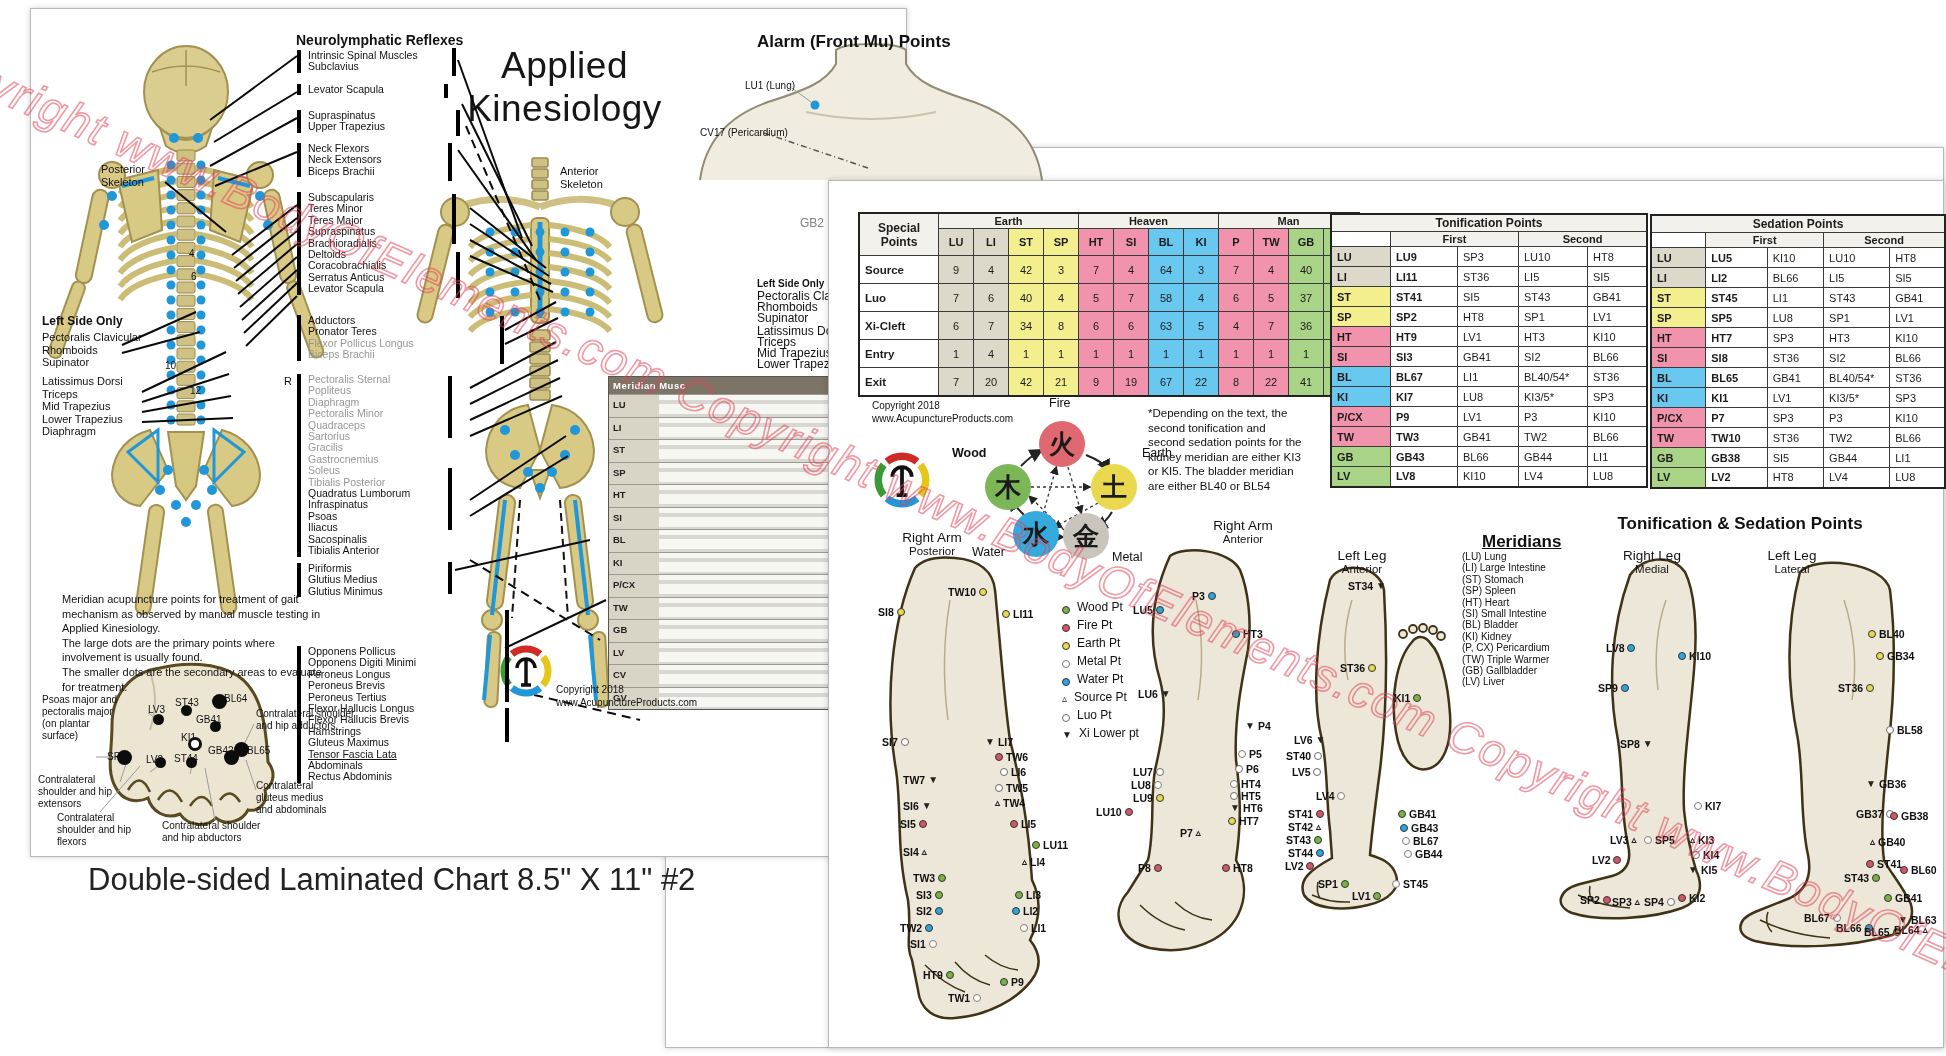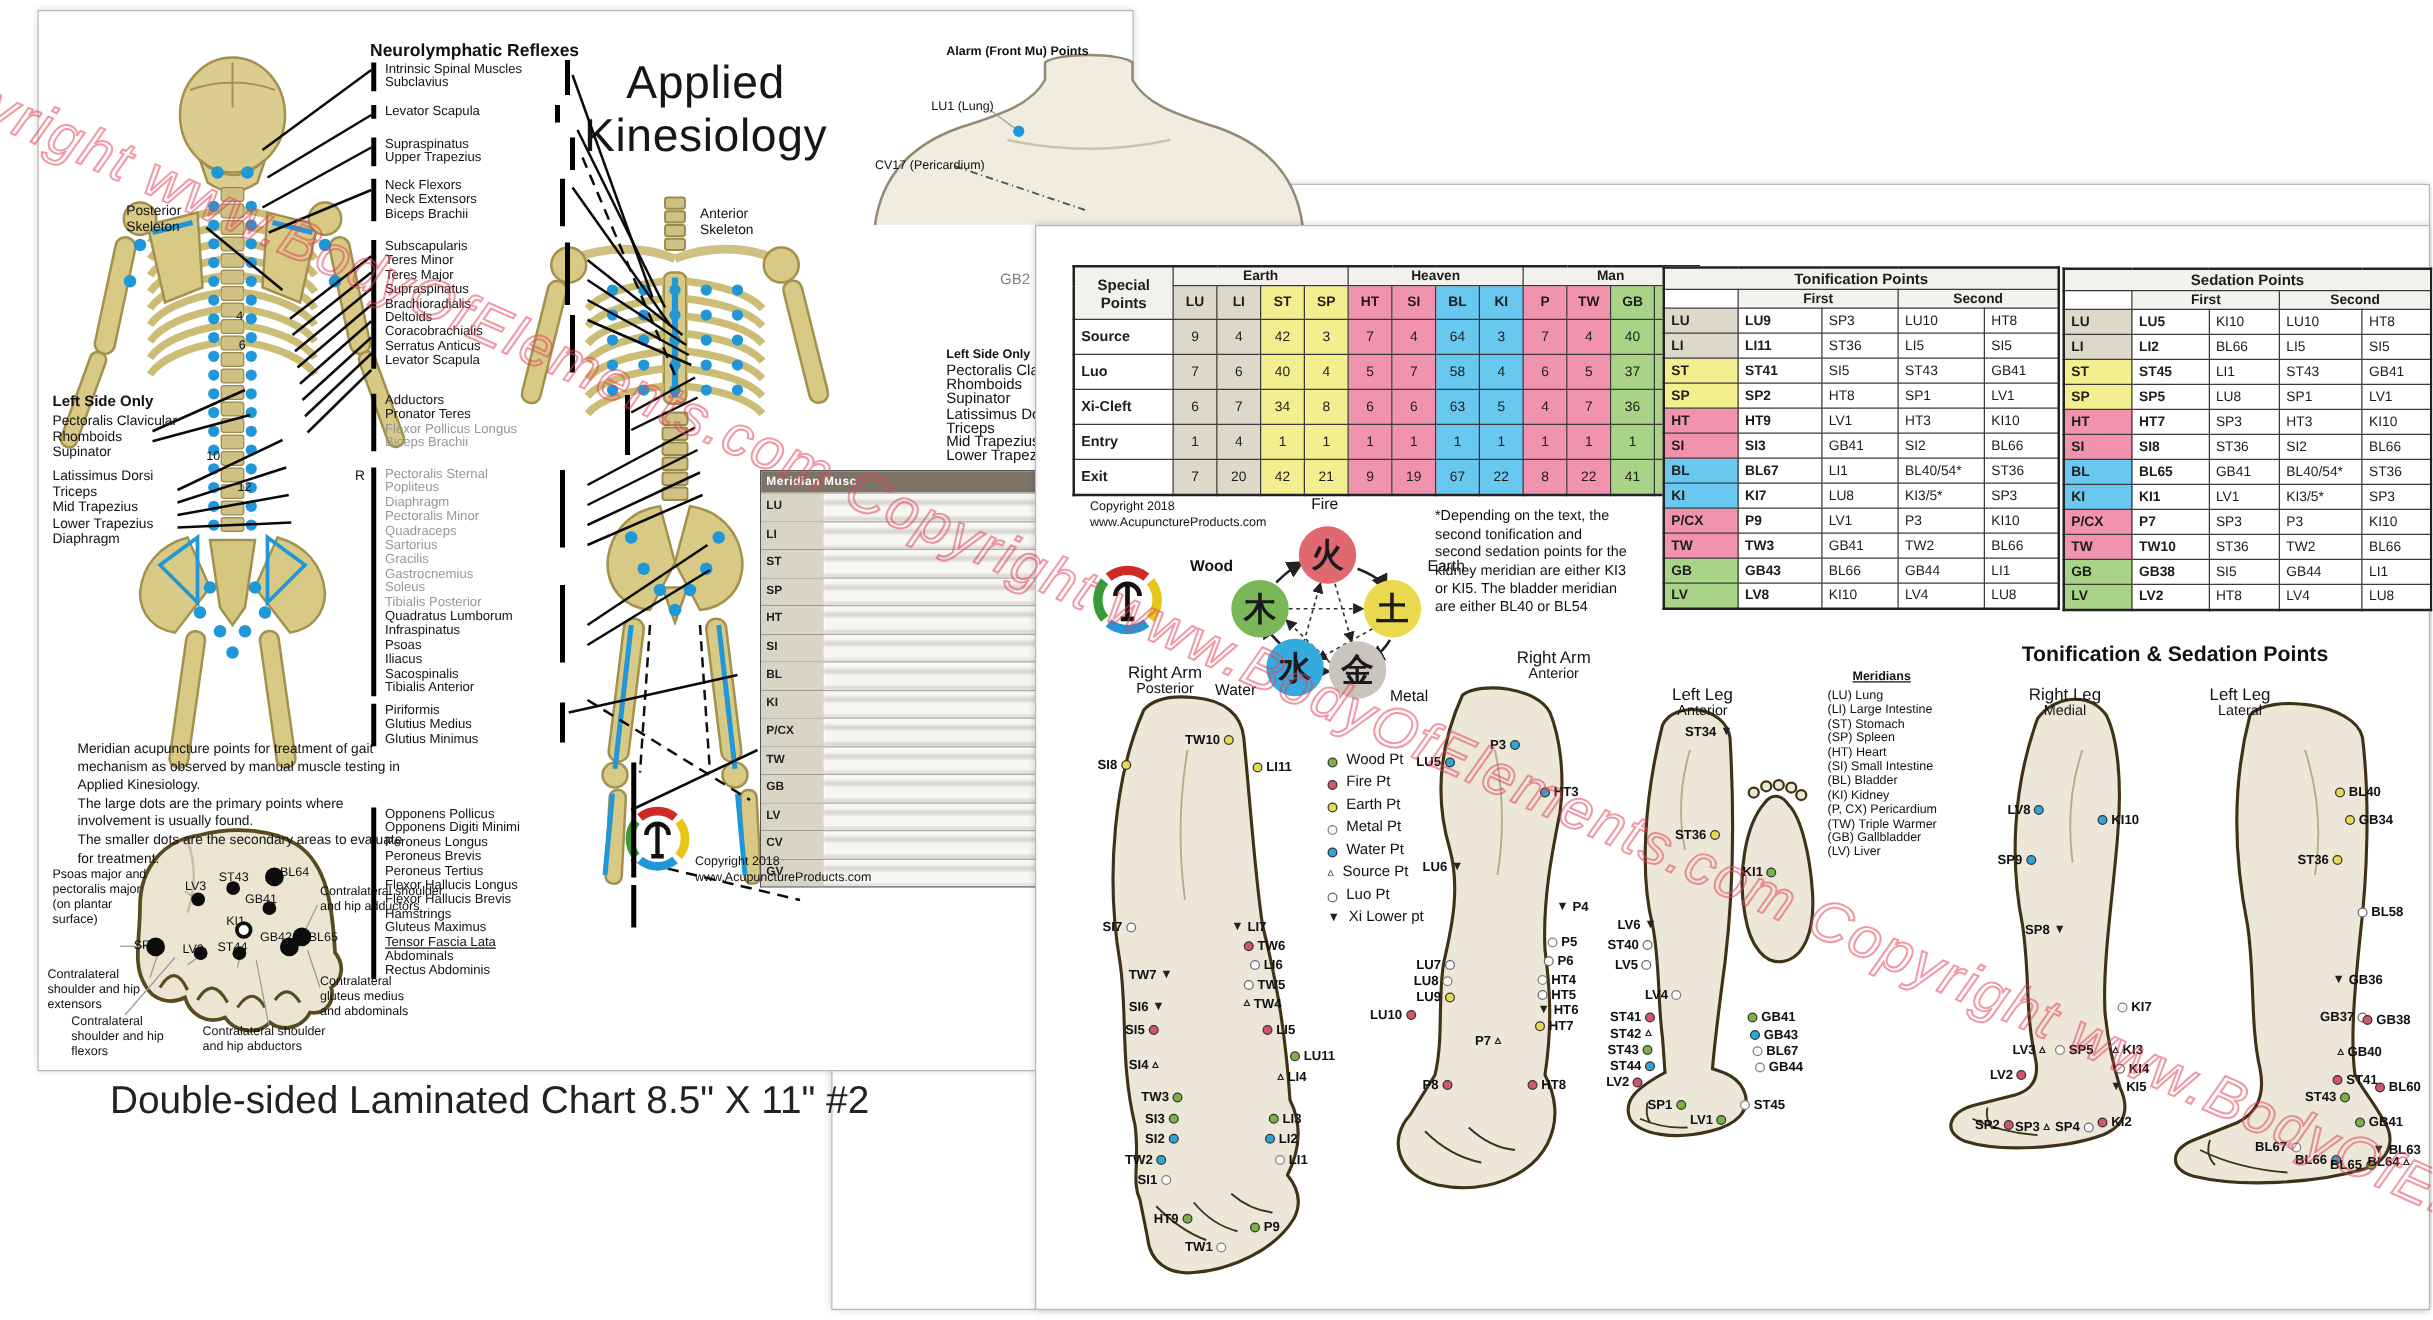--- a/index.html
+++ b/index.html
@@ -10,21 +10,21 @@
   #front-card{left:828px;top:180px;width:1114px;height:866px;z-index:3;}
   #left-content,#front-content{position:absolute;left:0;top:0;width:1946px;height:1056px;}
   #left-content{z-index:2;}
   #front-content{z-index:4;}
   .abs{position:absolute;white-space:pre-line;color:#111;}
   .s95{font-size:12px;line-height:11px;}
   .s10{font-size:10px;line-height:12px;}
   .s11{font-size:11px;line-height:12.6px;}
   .b14{font-weight:bold;font-size:14px;line-height:15px;}
   .b12{font-weight:bold;font-size:12px;line-height:13px;}
-  .b11{font-weight:bold;font-size:10px;line-height:12px;}
+  .b11{font-weight:bold;font-size:17px;line-height:12px;}
   .b10{font-weight:bold;font-size:10px;line-height:11px;}
   .lh{line-height:14.6px;}
   .dimt{color:#818181;}
   .ttl{font-size:37px;line-height:43px;text-align:center;color:#161616;letter-spacing:.5px;}
   .caption{position:absolute;left:88px;top:862px;font-size:31px;color:#222;z-index:2;}
   .rgroup{position:absolute;border-left:4px solid #000;padding-left:7px;font-size:10.5px;line-height:11.4px;color:#111;}
   .ri{display:block;white-space:nowrap;}
   .dim{color:#979797;filter:blur(.4px);}
   .und{text-decoration:underline;}
   .vbar{position:absolute;width:4px;background:#000;}

